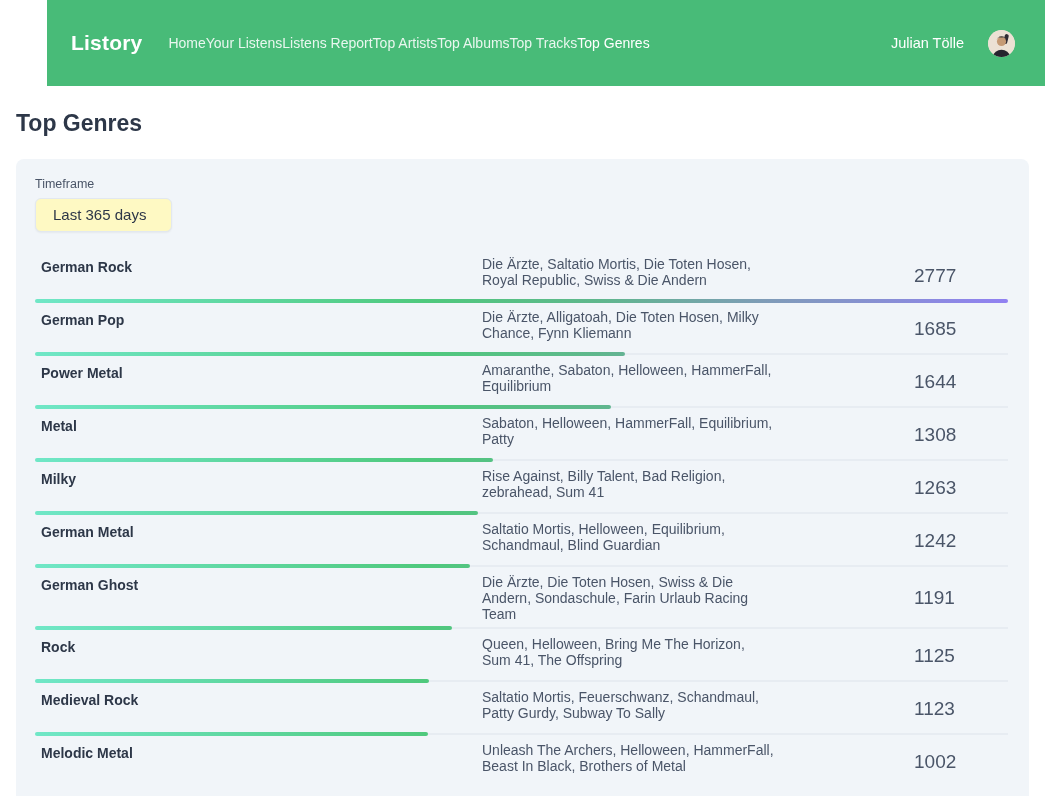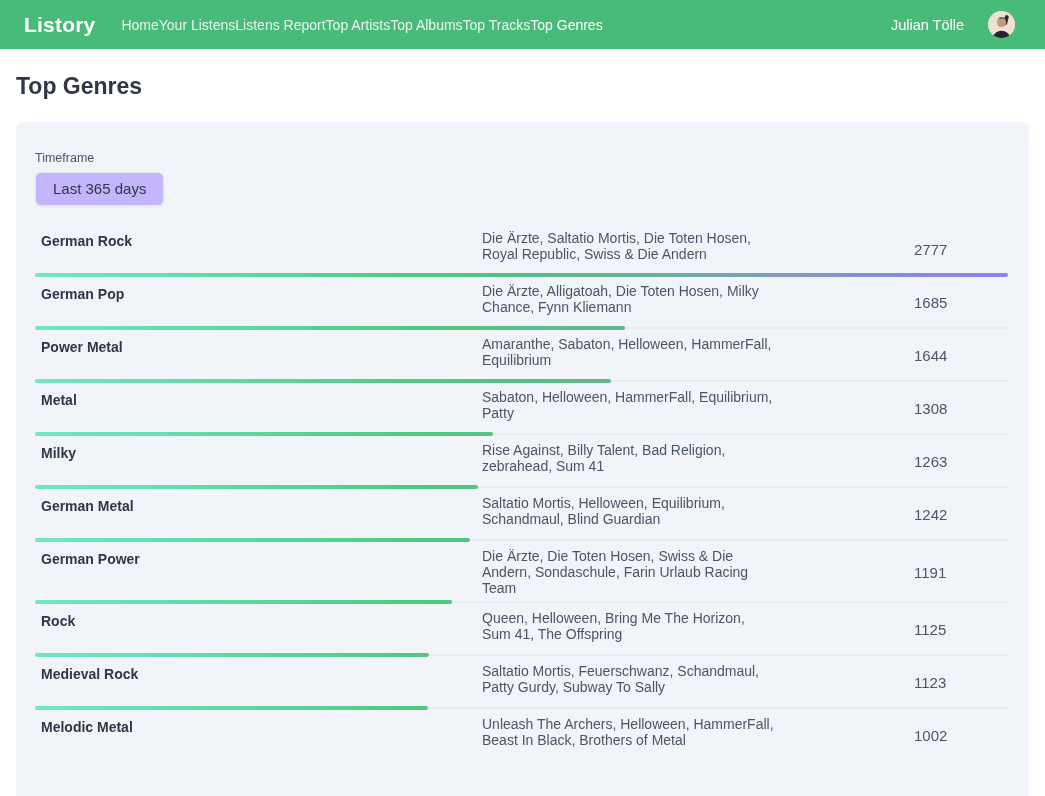--- a/index.html
+++ b/index.html
@@ -5,25 +5,26 @@
   * { margin: 0; padding: 0; box-sizing: border-box; }
   html, body { width: 1045px; height: 796px; overflow: hidden; }
   body {
     font-family: "Liberation Sans", "DejaVu Sans", sans-serif;
     background: #ffffff;
     color: #2d3748;
   }
 
   
   .navbar {
-    height: 49px;
+    height: 86px;
     background: #48bb78;
     display: flex;
     align-items: center;
     padding: 0 30px 0 24px;
+    margin-left: 47px;
   }
   .brand {
     font-size: 21px;
     font-weight: 700;
     color: #ffffff;
     letter-spacing: 0.2px;
     margin-right: 26px;
     cursor: pointer;
   }
   .nav-links { display: flex; align-items: center; }
@@ -52,28 +53,28 @@
     margin-bottom: 22px;
   }
 
   .card {
     background: #f1f5f9;
     border-radius: 8px;
     padding: 18px 19px 24px 19px;
     min-height: 700px;
   }
 
-  .tf-label { font-size: 12.5px; color: #4a5568; margin-bottom: 7px; margin-top: 11px; }
+  .tf-label { font-size: 12.5px; color: #4a5568; margin-bottom: 7px; }
   .tf-select {
     display: inline-block;
-    background: #c4b5fd;
+    background: #fef9c3;
     border: 1px solid #e2e8f0;
     border-radius: 6px;
     box-shadow: 0 1px 2px rgba(0,0,0,0.05);
-    padding: 7px 17px 8px 17px;
+    padding: 7px 25px 8px 17px;
     font-size: 15px;
     color: #2d3748;
     cursor: pointer;
   }
 
   
   .genre-table { margin-top: 18px; }
   .grow {
     position: relative;
     display: flex;
@@ -93,21 +94,21 @@
   }
   .col-artists {
     flex: 0 0 295px;
     font-size: 14px;
     color: #4a5568;
     line-height: 16px;
   }
   .col-count {
     flex: 1;
     padding-left: 137px;
-    font-size: 15px;
+    font-size: 19px;
     color: #4a5568;
     align-self: center;
   }
   .bar-track {
     position: absolute;
     left: 0; right: 2px; bottom: 0;
     height: 4px;
   }
   .bar-track::before {
     content: "";
@@ -209,21 +210,21 @@
   <div class="grow">
     <div class="col-genre">German Metal</div>
     <div class="col-artists">Saltatio Mortis, Helloween, Equilibrium, Schandmaul, Blind Guardian</div>
     <div class="col-count">1242</div>
     <div class="bar-track">
       <div class="bar-fill" style="width: 44.7245%; background-size: 223.591% 100%;"></div>
     </div>
   </div>
 
   <div class="grow">
-    <div class="col-genre">German Power</div>
+    <div class="col-genre">German Ghost</div>
     <div class="col-artists">Die Ärzte, Die Toten Hosen, Swiss &amp; Die Andern, Sondaschule, Farin Urlaub Racing Team</div>
     <div class="col-count">1191</div>
     <div class="bar-track">
       <div class="bar-fill" style="width: 42.888%; background-size: 233.165% 100%;"></div>
     </div>
   </div>
 
   <div class="grow">
     <div class="col-genre">Rock</div>
     <div class="col-artists">Queen, Helloween, Bring Me The Horizon, Sum 41, The Offspring</div>

